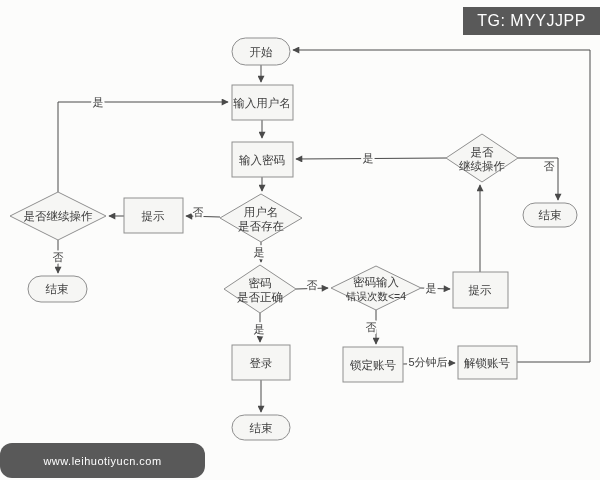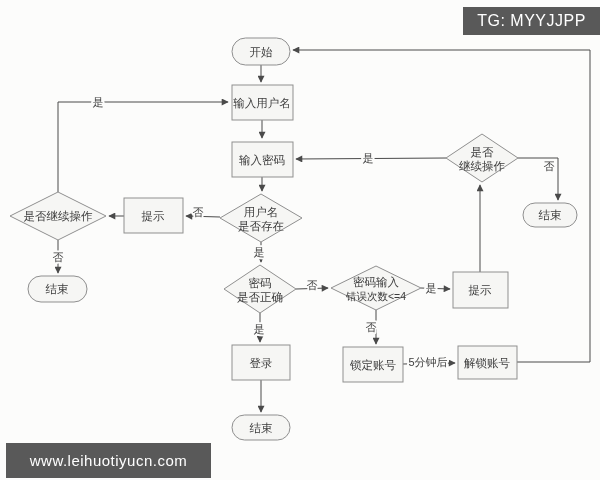--- a/index.html
+++ b/index.html
@@ -46,21 +46,21 @@
   .banner {
     position: absolute;
     background: var(--banner-bg);
     color: var(--banner-text);
     display: flex;
     align-items: center;
     justify-content: center;
     letter-spacing: 0.5px;
   }
   .banner.top-right { left: 463px; top: 7px; width: 137px; height: 28px; font-size: 16px; }
-  .banner.bottom-left { left: 6px; top: 443px; width: 205px; height: 35px; font-size: 15px; }
+  .banner.bottom-left { left: 0px; top: 443px; width: 205px; height: 35px; font-size: 11px; border-radius: 12px; }
 </style>
 </head>
 <body>
 
 <div class="stage">
 
   <svg class="flow" width="600" height="480" viewBox="0 0 600 480" xmlns="http://www.w3.org/2000/svg">
     <defs>
       <marker id="arrow" viewBox="0 0 10 10" refX="9" refY="5" markerWidth="9" markerHeight="7" orient="auto">
         <path d="M0,0 L10,5 L0,10 z" fill="#4a4a4a"></path>

